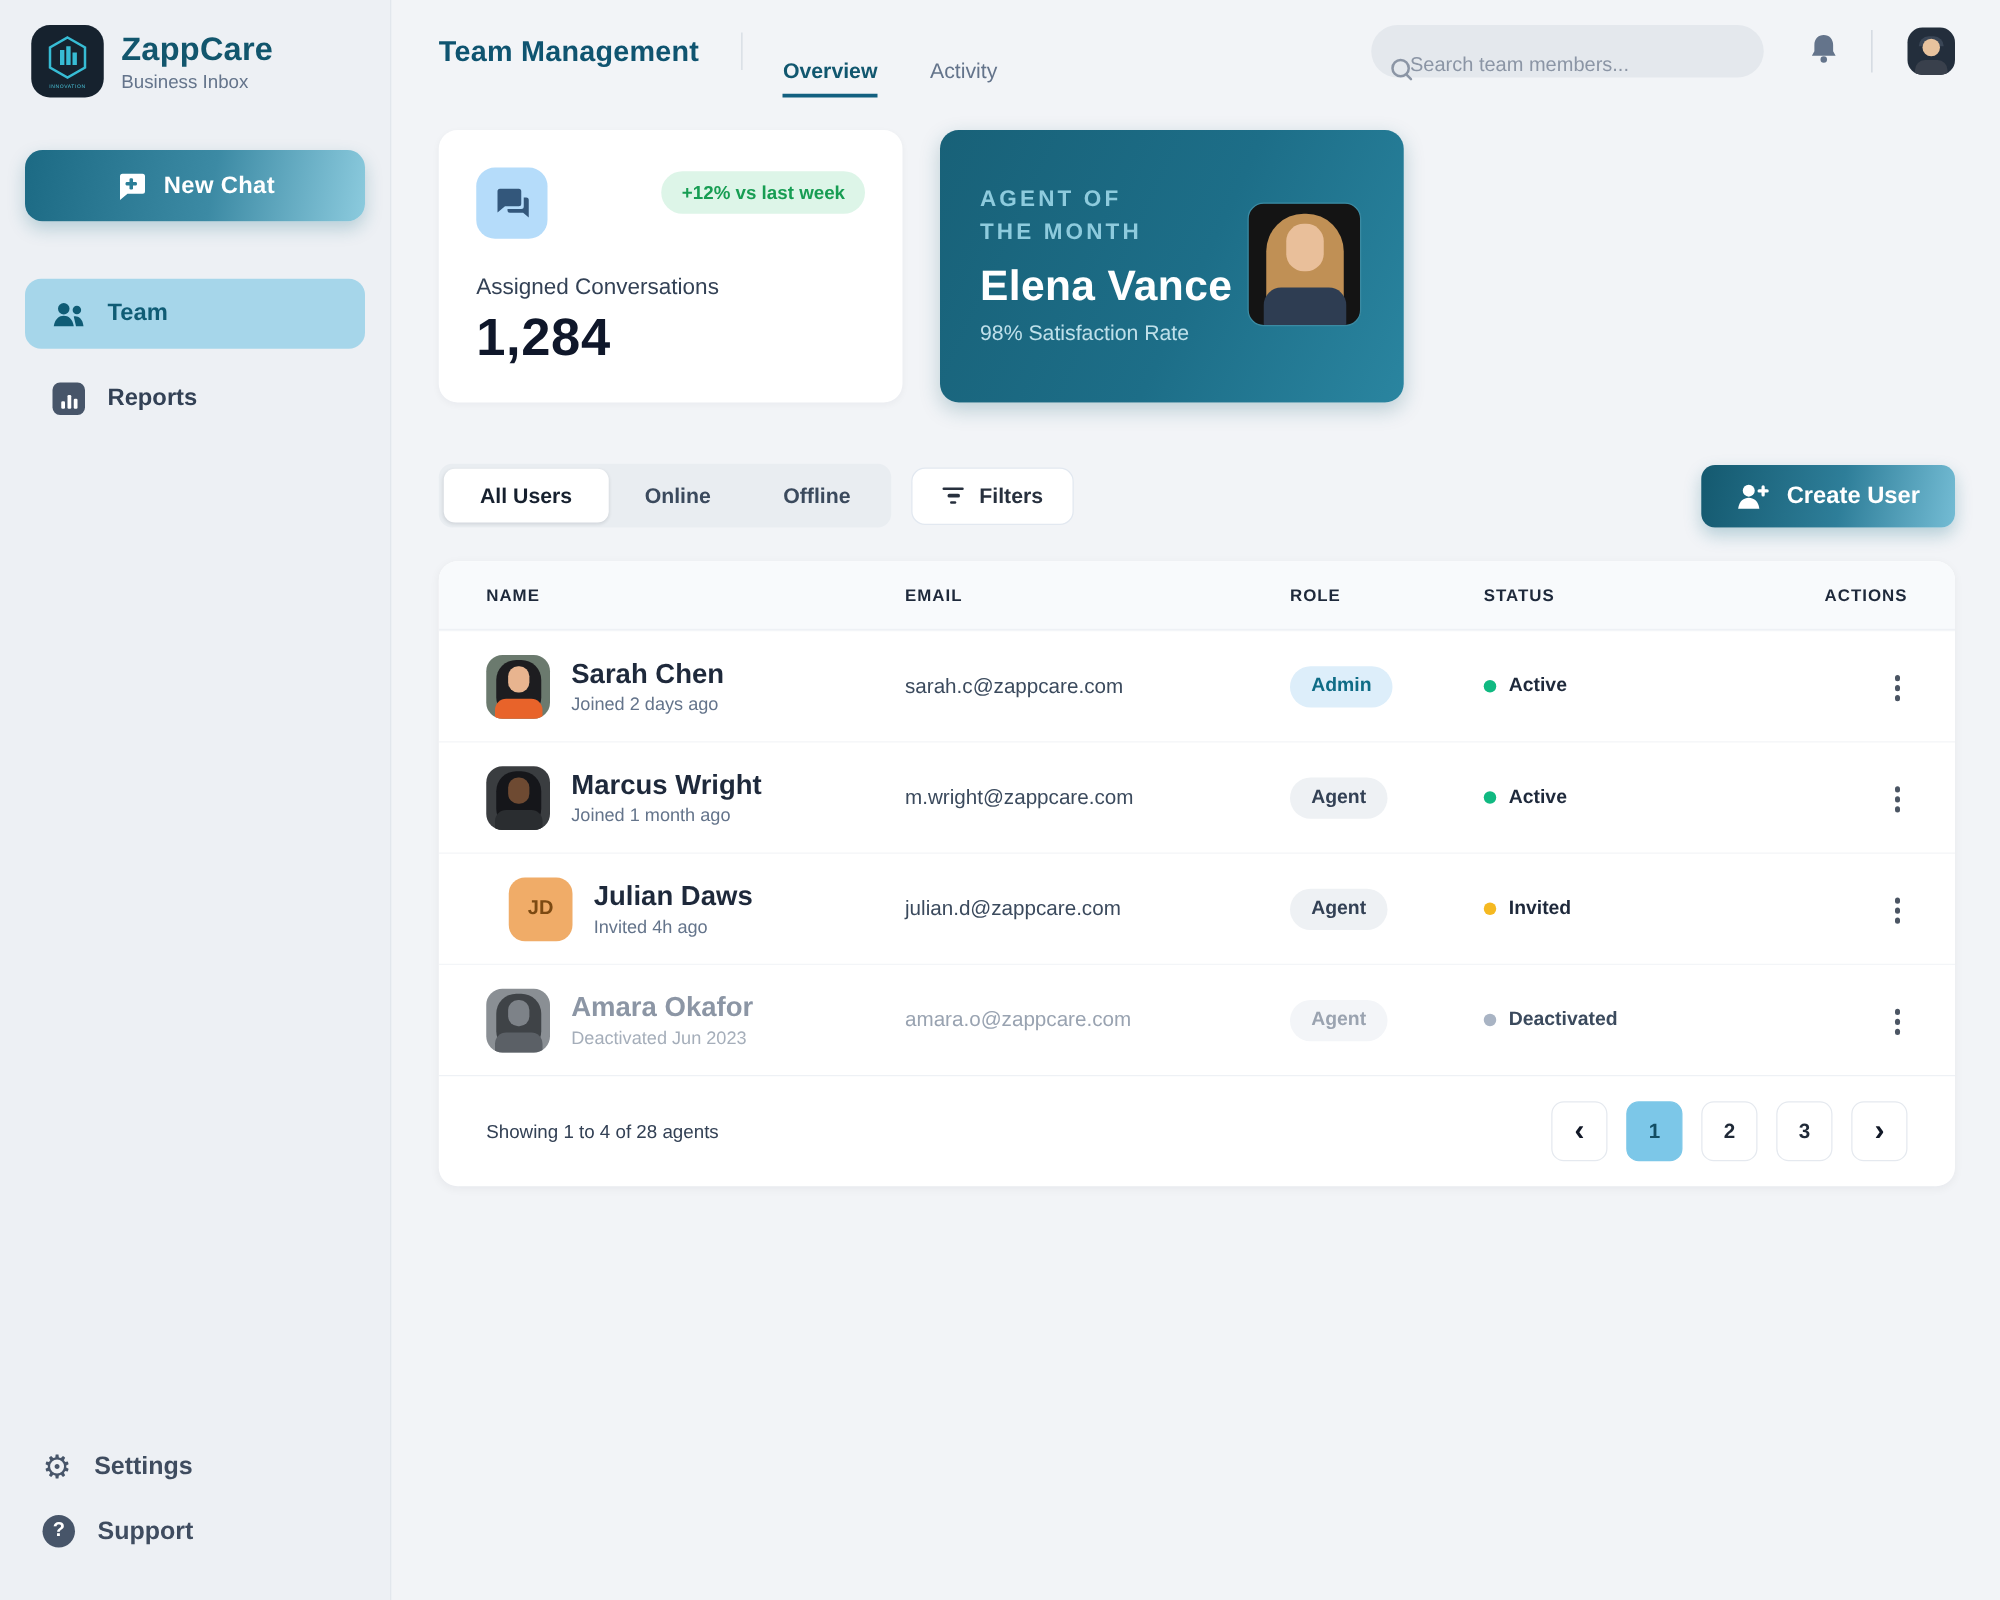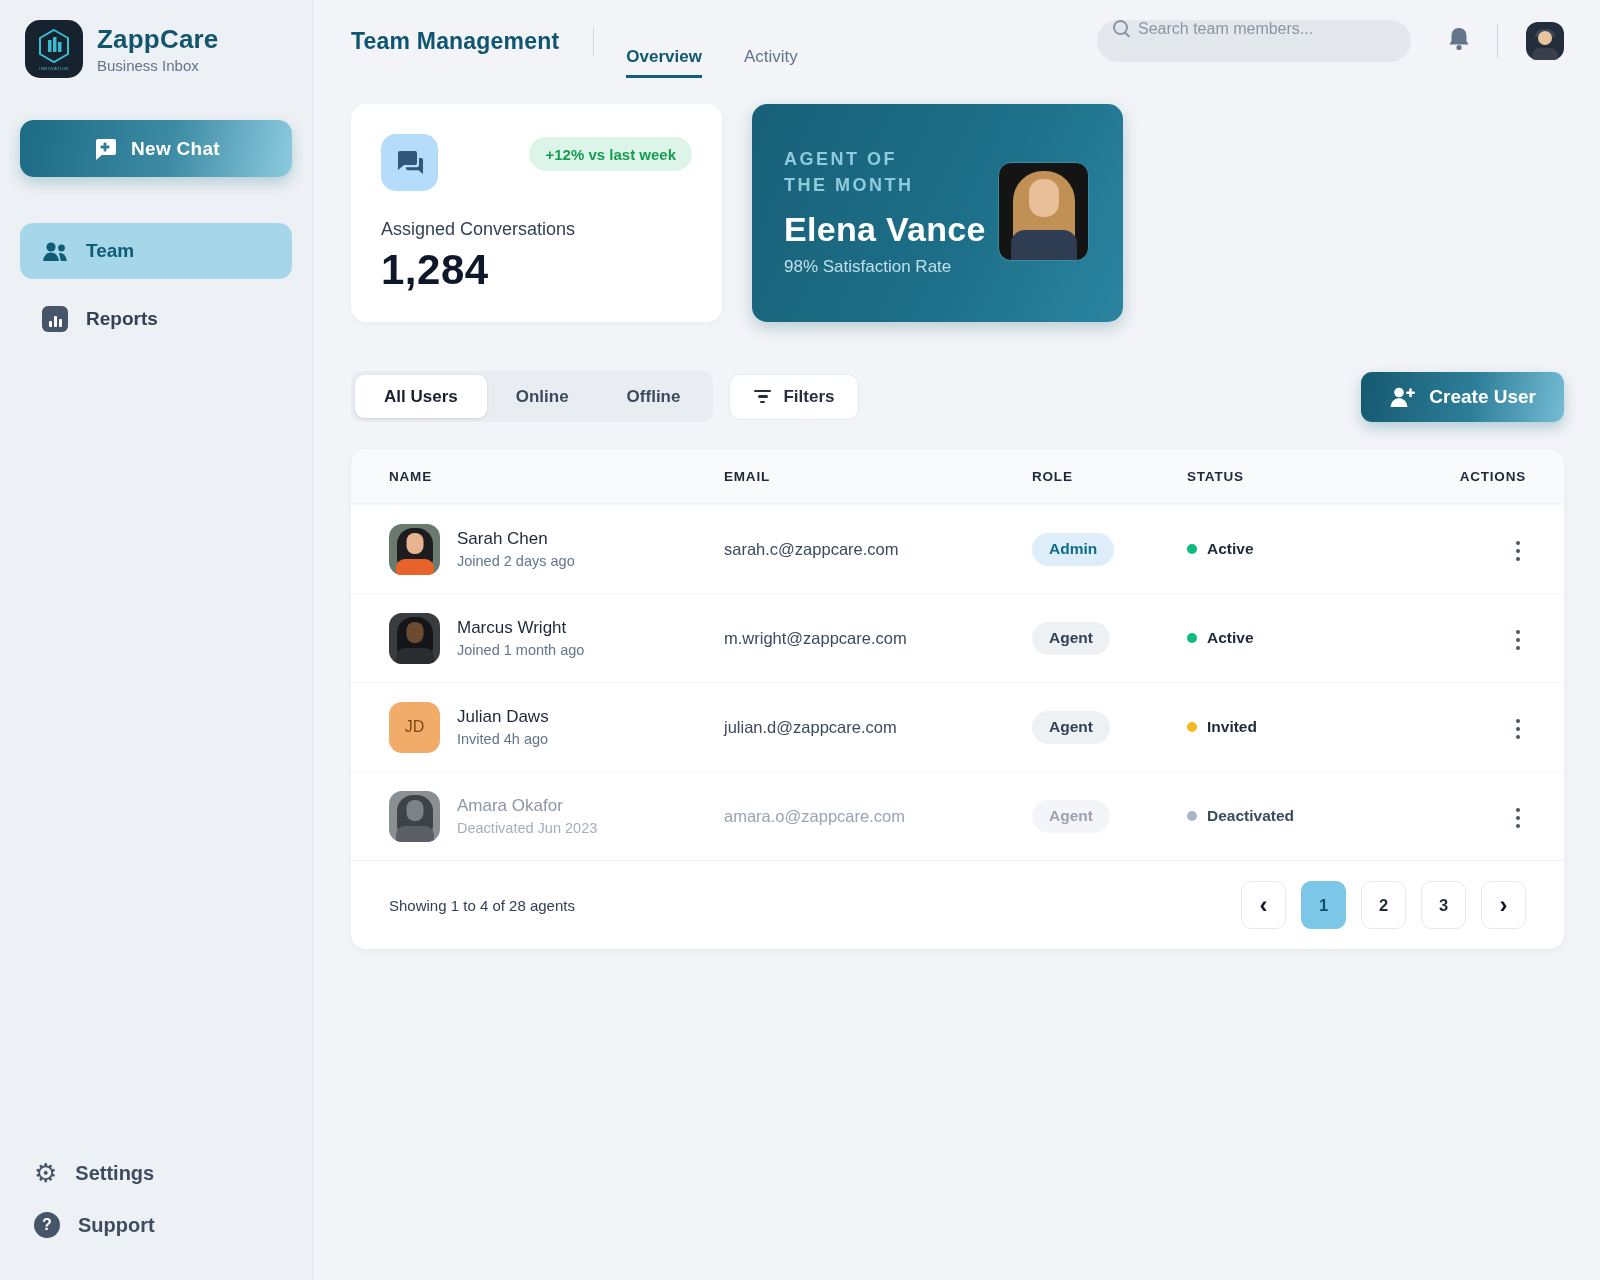--- a/index.html
+++ b/index.html
@@ -49,21 +49,21 @@
   .main { flex:1; padding:18px 36px 0 38px; }
   .topbar { display:flex; align-items:center; height:46px; }
   .page-title { font-size:23px; font-weight:bold; color:#0f5470; letter-spacing:.2px; }
   .title-div { width:1px; height:30px; background:#d4dae2; margin:0 32px 0 34px; }
   .tabs { display:flex; gap:42px; }
   .tab { font-size:17px; color:#64748b; padding-bottom:8px; cursor:pointer;margin-top:43px; }
   .tab.active { color:#11576f; border-bottom:3px solid #136080; font-weight:600; }
   .topbar-right { margin-left:auto; display:flex; align-items:center; }
   .search {
     width:314px; height:42px; background:#e4e8ed; border-radius:21px;
-    display:flex; align-items:flex-start; padding:0 16px; gap:10px;
+    display:flex; align-items:flex-end; padding:0 16px; 
   }
   .search input { border:none; background:transparent; outline:none; font-size:16px;
     color:#334155; width:100%; font-family:inherit; }
   .search input::placeholder { color:#8b95a5; }
   .mag { width:15px; height:15px; border:2px solid #8b95a5; border-radius:50%; position:relative; flex-shrink:0; }
   .mag::after { content:""; position:absolute; width:2px; height:7px; background:#8b95a5;
     bottom:-5px; right:-2px; transform:rotate(-45deg); border-radius:1px; }
   .bell-wrap { margin:0 26px 0 36px; cursor:pointer; }
   .top-div { width:1px; height:34px; background:#cdd4dd; }
   .top-avatar { width:38px; height:38px; border-radius:12px; background:#232e3c; margin-left:28px;
@@ -132,22 +132,22 @@
   .trow:first-of-type { border-top:none; }
   .user-cell { display:flex; align-items:center; gap:17px; }
   .avatar { width:51px; height:51px; border-radius:13px; overflow:hidden; position:relative; flex-shrink:0; }
   .avatar .hair3 { position:absolute; left:50%; top:4px; transform:translateX(-50%);
     width:36px; height:46px; border-radius:16px; }
   .avatar .face3 { position:absolute; left:50%; top:9px; transform:translateX(-50%);
     width:17px; height:21px; border-radius:8px; }
   .avatar .shirt3 { position:absolute; left:50%; bottom:-3px; transform:translateX(-50%);
     width:38px; height:19px; border-radius:9px 9px 0 0; }
   .avatar.initials { display:flex; align-items:center; justify-content:center;
-    background:#f0ac68; color:#7c4a12; font-size:16px; font-weight:normal; }
-  .u-name { font-size:17px; font-weight:normal; color:#1e293b; }
+    background:#f0ac68; color:#7c4a12; font-size:16px; font-weight:bold;margin-left:18px; }
+  .u-name { font-size:22px; font-weight:bold; color:#1e293b; }
   .u-meta { font-size:14.5px; color:#64748b; margin-top:4px; }
   .email { font-size:16.5px; color:#3b4a5d; }
   .pill { display:inline-flex; align-items:center; height:33px; padding:0 17px; border-radius:17px;
     font-size:15.5px; font-weight:600; background:#eef1f4; color:#334155; }
   .pill.admin { background:#ddeefa; color:#0e6c86; }
   .status { display:flex; align-items:center; gap:10px; font-size:15.5px; font-weight:600; color:#1e293b; }
   .dot { width:10px; height:10px; border-radius:50%; }
   .dot.active { background:#10b981; } .dot.invited { background:#f5b921; } .dot.deactivated { background:#a9b4c4; }
   .kebab { display:inline-flex; flex-direction:column; gap:3.5px; padding:6px; cursor:pointer; }
   .kebab i { width:4.5px; height:4.5px; border-radius:50%; background:#4b5563; }

